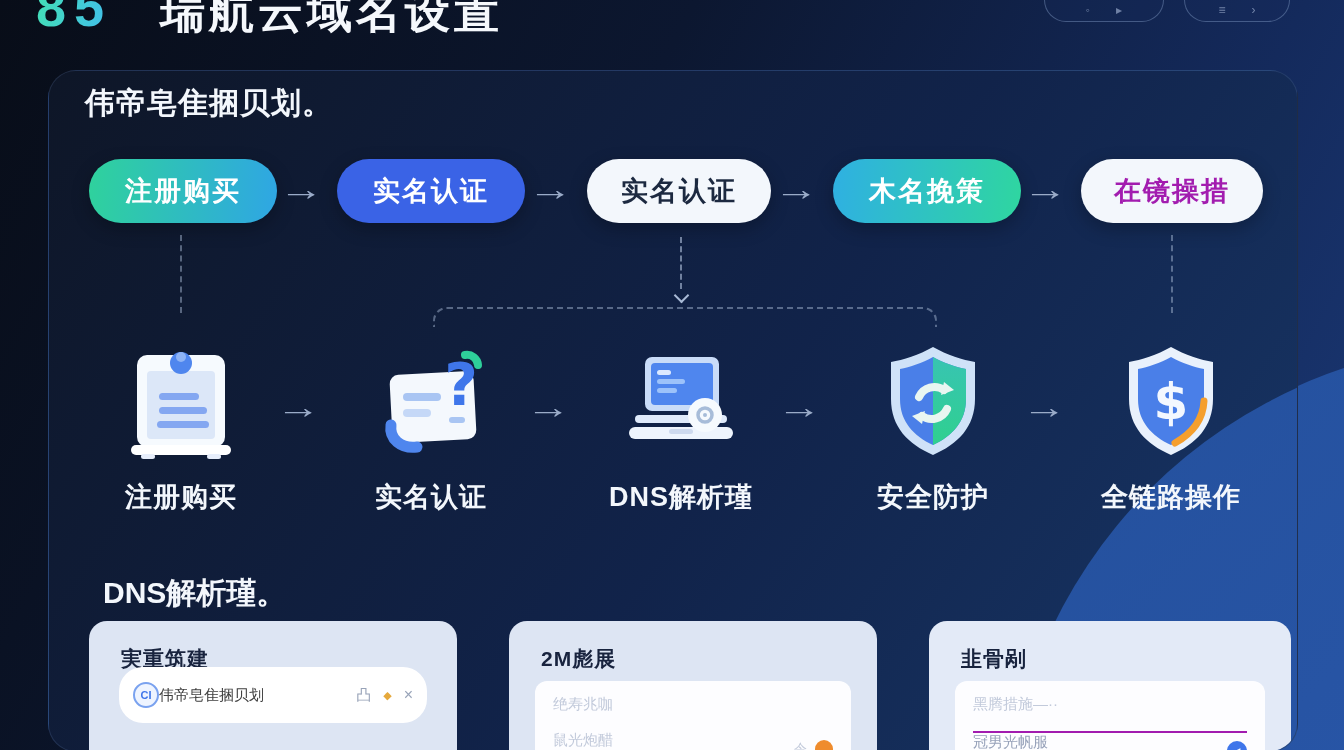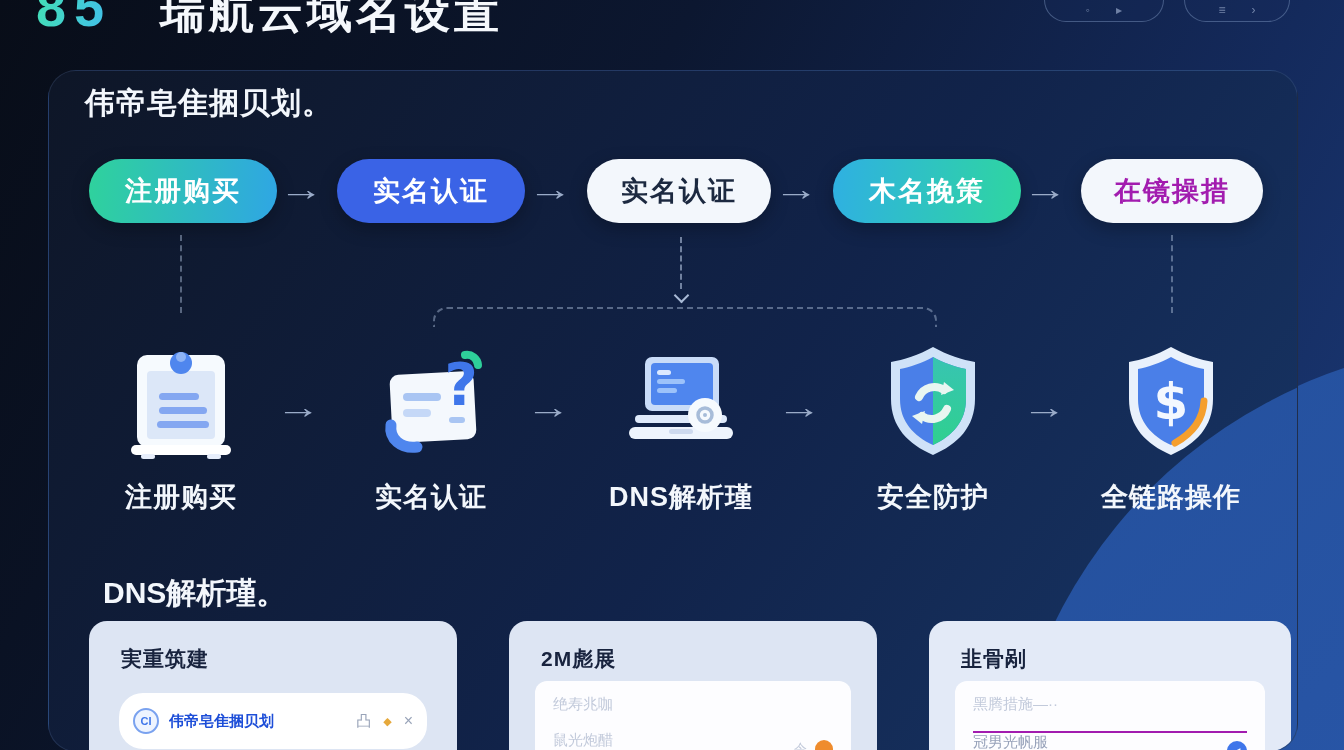--- a/index.html
+++ b/index.html
@@ -42,25 +42,25 @@
   .step-icon{position:absolute;top:270px;width:120px;height:120px;}
   .si1{left:72px}.si2{left:322px}.si3{left:572px}.si4{left:824px}.si5{left:1062px}
   .iarrow{position:absolute;top:318px;font-size:32px;color:#9aabc8;transform:scaleX(1.4);}
   .ia1{left:233px}.ia2{left:483px}.ia3{left:734px}.ia4{left:979px}
   .step-label{position:absolute;top:408px;width:240px;text-align:center;color:#f3f7fc;font-size:27px;font-weight:600;letter-spacing:1px;}
   .sl1{left:12px}.sl2{left:262px}.sl3{left:512px}.sl4{left:764px}.sl5{left:1002px}
   .section-title{position:absolute;left:36px;top:484px;font-size:30px;font-weight:700;color:#f3f7fc;margin:18px;}
   .card{position:absolute;top:550px;height:200px;border-radius:18px;background:#dde5f3;}
   .c1{left:40px;width:368px}.c2{left:460px;width:368px}.c3{left:880px;width:362px;background:#e3eaf7}
   .card-title{position:absolute;left:32px;top:24px;font-size:21px;font-weight:700;color:#18233e;letter-spacing:1px;}
-  .input-row{position:absolute;left:30px;top:72px;width:308px;height:56px;background:#fff;border-radius:24px;
+  .input-row{position:absolute;left:30px;top:46px;width:308px;height:56px;background:#fff;border-radius:24px;
     display:flex;align-items:center;padding:0 14px;box-sizing:border-box;}
   .badge{width:26px;height:26px;border-radius:50%;border:2px solid #7aa2ef;color:#3f76ea;font-size:11px;font-weight:700;
     display:flex;align-items:center;justify-content:center;background:#eef4ff;flex:0 0 auto;box-sizing:border-box;}
-  .placeholder{flex:1;margin-left:10px;color:#1d4ed8;font-size:15px;white-space:nowrap;overflow:hidden;font-weight:bold;}
+  .placeholder{flex:1;color:#404040;font-size:15px;white-space:nowrap;overflow:hidden;}
   .row-icons{display:flex;gap:12px;align-items:center;}
   .copy-glyph{color:#98a3b8;font-size:15px}
   .star-glyph{color:#e6a93c;font-size:11px}
   .close-glyph{color:#98a3b8;font-size:16px}
   .inner-panel{position:absolute;left:26px;top:60px;width:calc(100% - 52px);height:150px;background:#fdfdff;
     border-radius:12px;padding:14px 18px;box-sizing:border-box;}
   .form-row{display:flex;justify-content:space-between;color:#c2cadb;font-size:15px;height:36px;}
   .form-row.divided{border-bottom:2px solid #a21caf;}
   .row-trail{display:flex;align-items:center;gap:8px;}
   .trail-glyph{color:#c2cadb;font-size:13px;}

